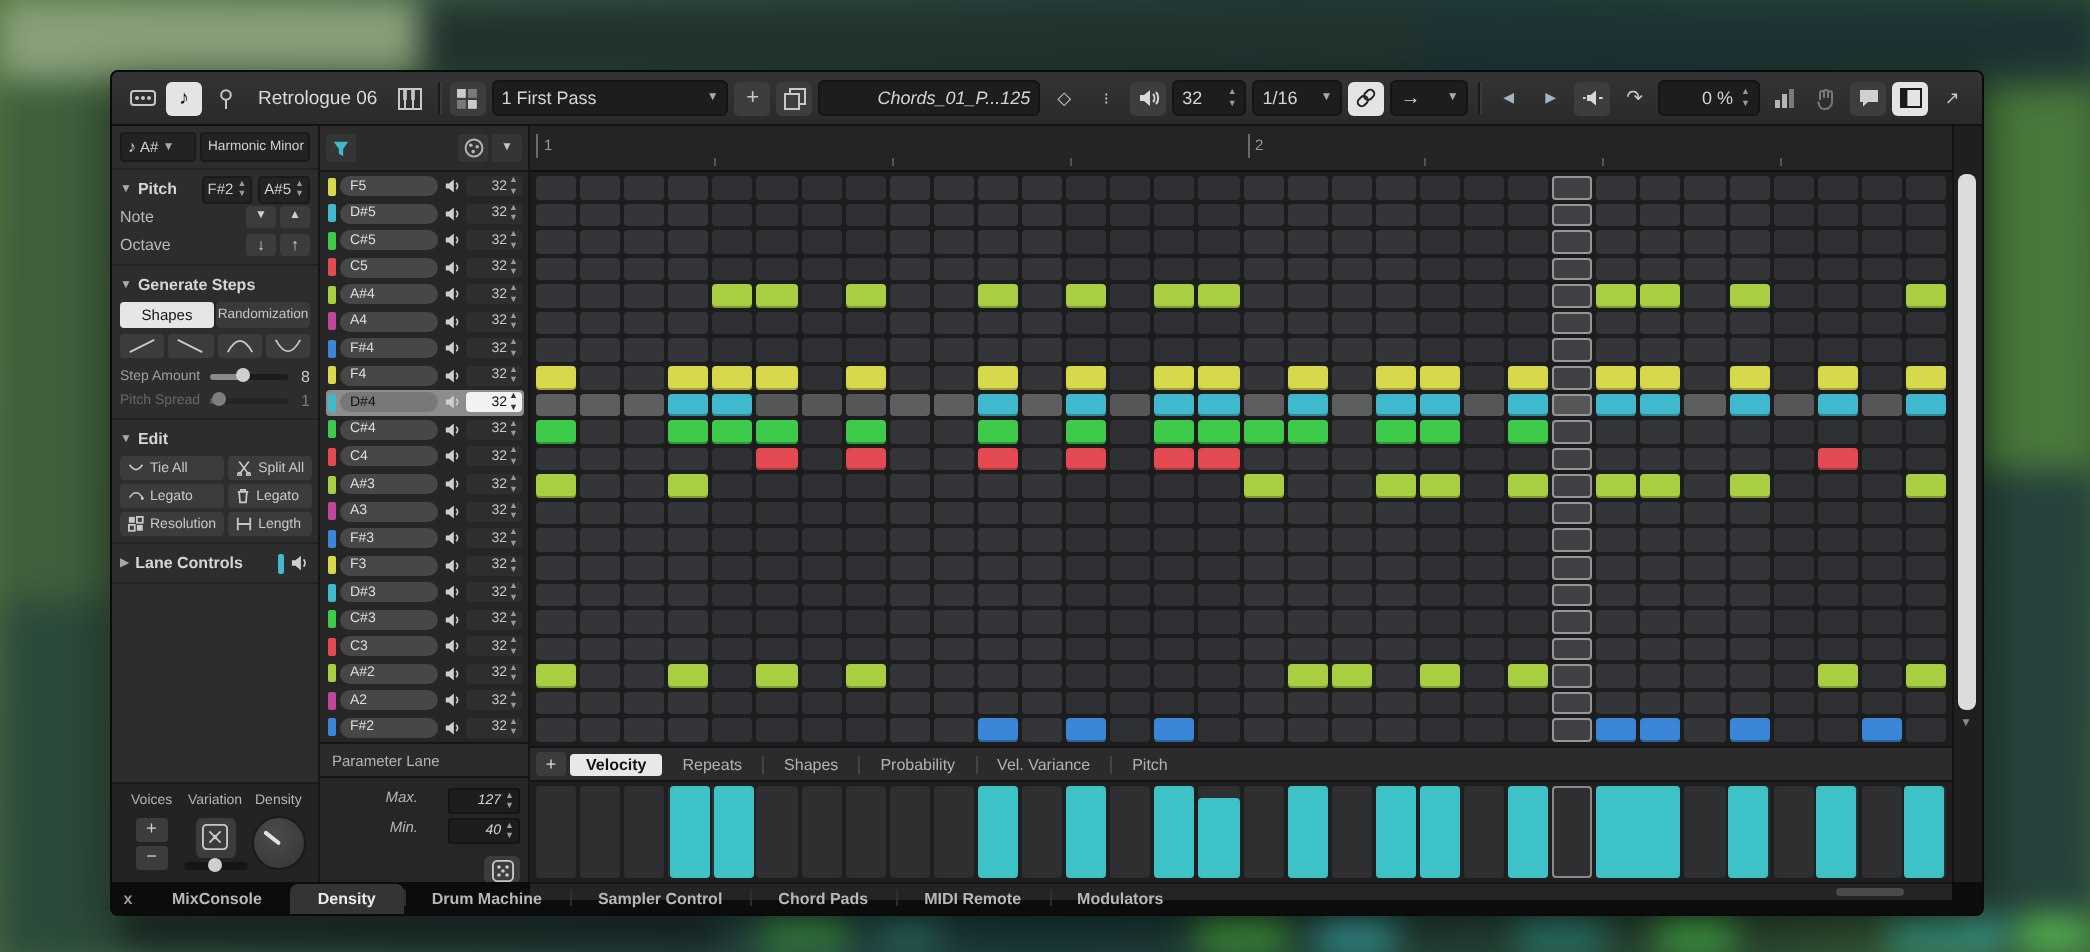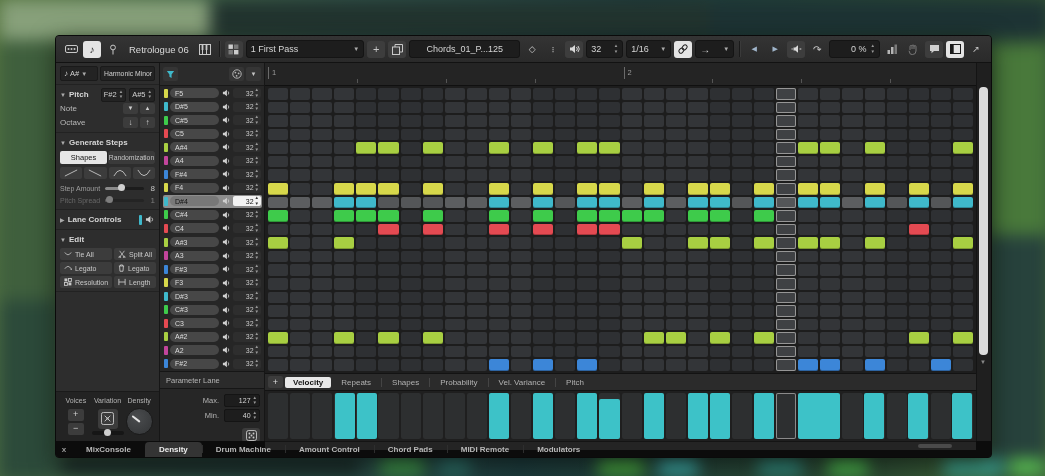--- a/index.html
+++ b/index.html
@@ -102,21 +102,21 @@
   .lrow .spk{width:10px;display:flex;justify-content:center;}
   .lrow .stv{width:24px;height:10px;background:#2e2e2e;border-radius:2px;display:flex;align-items:center;
              justify-content:flex-end;gap:1px;padding:0 2px;color:#c9c9c9;font-size:7px;}
   .lrow.sel{background:#8d8d8d;}
   .lrow.sel .nm{background:#787878;color:#111;}
   .lrow.sel .stv{background:#f2f2f2;color:#111;}
   .lrow.sel .stp{color:#333;}
   .paramlbl{height:16px;flex:0 0 16px;display:flex;align-items:center;padding:0 6px;color:#b5b5b5;
             font-size:7.5px;background:#2b2b2b;border-top:1px solid #161616;border-bottom:1px solid #161616;}
   .paramleft{flex:1;display:flex;flex-direction:column;align-items:flex-end;padding:5px 4px 3px;gap:2px;}
-  .mm{display:flex;align-items:center;gap:5px;}
+  .mm{display:flex;gap:15px;font-style:italic;}
   .mm .l{color:#b5b5b5;font-size:7.5px;}
   .mm .box{width:30px;height:11px;background:#1d1d1d;border:1px solid #141414;border-radius:2px;
            display:flex;align-items:center;justify-content:flex-end;gap:2px;padding:0 2px;color:#d5d5d5;font-size:7px;}
   .dicebtn{margin-top:4px;width:18px;height:14px;background:#3c3c3c;border-radius:3px;display:flex;
            align-items:center;justify-content:center;}
 
   
   .gridcol{flex:1;display:flex;flex-direction:column;background:#1d1d1d;min-width:0;}
   .ruler{height:22px;flex:0 0 22px;position:relative;background:#242424;border-bottom:1px solid #101010;color:#9a9a9a;font-size:7.5px;}
   .rmark{position:absolute;top:4px;border-left:1px solid #6a6a6a;padding-left:3px;height:12px;line-height:12px;}
@@ -220,21 +220,21 @@
       <span>1 First Pass</span>
         <span class="car">▼</span>
     </span>
     <span class="ibtn raised" style="font-size:11px;">+</span>
     <span class="ibtn raised">
       <svg width="11" height="11" viewBox="0 0 11 11">
           <rect x="0.5" y="3" width="7" height="7.5" fill="none" stroke="#c8c8c8"></rect>
           <path d="M3 3 V0.5 H10.5 V8 H8" fill="none" stroke="#c8c8c8"></path>
         </svg>
     </span>
-    <span class="field" style="width:104px;justify-content:center;">
+    <span class="field" style="width:104px;justify-content:flex-end;font-style:italic;">
       <span>Chords_01_P...125</span>
     </span>
     <span class="ibtn" style="font-size:9px;">◇</span>
     <span class="ibtn" style="font-size:8px;">⁝</span>
     <span class="ibtn raised">
       <svg width="11" height="10" viewBox="0 0 11 10">
           <path d="M1 3.5h2L6 1v8L3 6.5H1z" fill="#d8d8d8"></path>
           <path d="M7.5 3a3 3 0 0 1 0 4M9 2a4.6 4.6 0 0 1 0 6" stroke="#d8d8d8" fill="none"></path>
         </svg>
     </span>
@@ -395,80 +395,80 @@
         <div class="sldrow dim">
           <span class="lbl">Pitch Spread</span>
           <span class="track">
               <span class="fill" style="width:6%;"></span>
               <span class="thumb" style="left:2%;"></span>
             </span>
           <span class="v">1</span>
         </div>
       </div>
       <div class="sect">
+        <div class="hdrrow">
+          <span class="car">▼</span>
+          <span class="lbl">Edit</span>
+        </div>
+        <div class="ebtns">
+          <span class="ebtn">
+              <svg width="8" height="6" viewBox="0 0 10 6">
+                <path d="M1 1Q5 7 9 1" stroke="#c9c9c9" fill="none"></path>
+              </svg>
+              <span>Tie All</span>
+            </span>
+          <span class="ebtn">
+              <svg width="8" height="8" viewBox="0 0 10 10">
+                <path d="M2 1l6 8M8 1L2 9" stroke="#c9c9c9" fill="none"></path>
+                <circle cx="2.2" cy="9" r="1.1" fill="none" stroke="#c9c9c9"></circle>
+                <circle cx="7.8" cy="9" r="1.1" fill="none" stroke="#c9c9c9"></circle>
+              </svg>
+              <span>Split All</span>
+            </span>
+          <span class="ebtn">
+              <svg width="8" height="6" viewBox="0 0 10 6">
+                <path d="M1 4Q5 -2 9 4" stroke="#c9c9c9" fill="none"></path>
+                <circle cx="9" cy="4.6" r="0.9" fill="#c9c9c9"></circle>
+              </svg>
+              <span>Legato</span>
+            </span>
+          <span class="ebtn">
+              <svg width="7" height="8" viewBox="0 0 8 9">
+                <path d="M1 2.2h6M2.8 2.2V1h2.4v1.2" stroke="#c9c9c9" fill="none"></path>
+                <path d="M1.8 2.2l.5 6h3.4l.5-6" fill="none" stroke="#c9c9c9"></path>
+              </svg>
+              <span>Legato</span>
+            </span>
+          <span class="ebtn">
+              <svg width="8" height="8" viewBox="0 0 9 9">
+                <rect x="0.5" y="0.5" width="3.3" height="3.3" fill="#c9c9c9"></rect>
+                <rect x="5" y="0.5" width="3.3" height="3.3" fill="none" stroke="#c9c9c9"></rect>
+                <rect x="0.5" y="5" width="3.3" height="3.3" fill="none" stroke="#c9c9c9"></rect>
+                <rect x="5" y="5" width="3.3" height="3.3" fill="#c9c9c9"></rect>
+              </svg>
+              <span>Resolution</span>
+            </span>
+          <span class="ebtn">
+              <svg width="8" height="8" viewBox="0 0 9 9">
+                <path d="M1 1v7M8 1v7M1 4.5h7" stroke="#c9c9c9" fill="none"></path>
+              </svg>
+              <span>Length</span>
+            </span>
+        </div>
+      </div>
+      <div class="sect">
         <div class="hdrrow lanectl">
           <span class="car">▶</span>
           <span class="lbl">Lane Controls</span>
           <span class="sp"></span>
           <span class="cyanchip"></span>
           <svg width="10" height="9" viewBox="0 0 11 10">
               <path d="M1 3.5h2L6 1v8L3 6.5H1z" fill="#cfcfcf"></path>
               <path d="M7.5 3a3 3 0 0 1 0 4" stroke="#cfcfcf" fill="none"></path>
             </svg>
-        </div>
-      </div>
-      <div class="sect">
-        <div class="hdrrow">
-          <span class="car">▼</span>
-          <span class="lbl">Edit</span>
-        </div>
-        <div class="ebtns">
-          <span class="ebtn">
-              <svg width="8" height="6" viewBox="0 0 10 6">
-                <path d="M1 1Q5 7 9 1" stroke="#c9c9c9" fill="none"></path>
-              </svg>
-              <span>Tie All</span>
-            </span>
-          <span class="ebtn">
-              <svg width="8" height="8" viewBox="0 0 10 10">
-                <path d="M2 1l6 8M8 1L2 9" stroke="#c9c9c9" fill="none"></path>
-                <circle cx="2.2" cy="9" r="1.1" fill="none" stroke="#c9c9c9"></circle>
-                <circle cx="7.8" cy="9" r="1.1" fill="none" stroke="#c9c9c9"></circle>
-              </svg>
-              <span>Split All</span>
-            </span>
-          <span class="ebtn">
-              <svg width="8" height="6" viewBox="0 0 10 6">
-                <path d="M1 4Q5 -2 9 4" stroke="#c9c9c9" fill="none"></path>
-                <circle cx="9" cy="4.6" r="0.9" fill="#c9c9c9"></circle>
-              </svg>
-              <span>Legato</span>
-            </span>
-          <span class="ebtn">
-              <svg width="7" height="8" viewBox="0 0 8 9">
-                <path d="M1 2.2h6M2.8 2.2V1h2.4v1.2" stroke="#c9c9c9" fill="none"></path>
-                <path d="M1.8 2.2l.5 6h3.4l.5-6" fill="none" stroke="#c9c9c9"></path>
-              </svg>
-              <span>Legato</span>
-            </span>
-          <span class="ebtn">
-              <svg width="8" height="8" viewBox="0 0 9 9">
-                <rect x="0.5" y="0.5" width="3.3" height="3.3" fill="#c9c9c9"></rect>
-                <rect x="5" y="0.5" width="3.3" height="3.3" fill="none" stroke="#c9c9c9"></rect>
-                <rect x="0.5" y="5" width="3.3" height="3.3" fill="none" stroke="#c9c9c9"></rect>
-                <rect x="5" y="5" width="3.3" height="3.3" fill="#c9c9c9"></rect>
-              </svg>
-              <span>Resolution</span>
-            </span>
-          <span class="ebtn">
-              <svg width="8" height="8" viewBox="0 0 9 9">
-                <path d="M1 1v7M8 1v7M1 4.5h7" stroke="#c9c9c9" fill="none"></path>
-              </svg>
-              <span>Length</span>
-            </span>
         </div>
       </div>
       <div class="perf">
         <div class="labels">
           <span>Voices</span>
           <span>Variation</span>
           <span>Density</span>
         </div>
         <div class="ctls">
           <span class="col">
@@ -1669,18 +1669,18 @@
       <span class="vhandle"></span>
       <span class="vchev">▼</span>
     </div>
   </div>
 
   <div class="btabs" id="btabs">
     <span class="bclose">x</span>
   <span class="btab">MixConsole</span>
       <span class="btab on">Density</span>
       <span class="btab">Drum Machine</span>
-      <span class="btab">Amount Control</span>
+      <span class="btab">Sampler Control</span>
       <span class="btab">Chord Pads</span>
       <span class="btab">MIDI Remote</span>
       <span class="btab">Modulators</span>
     </div>
 </div>
 
 </body></html>

